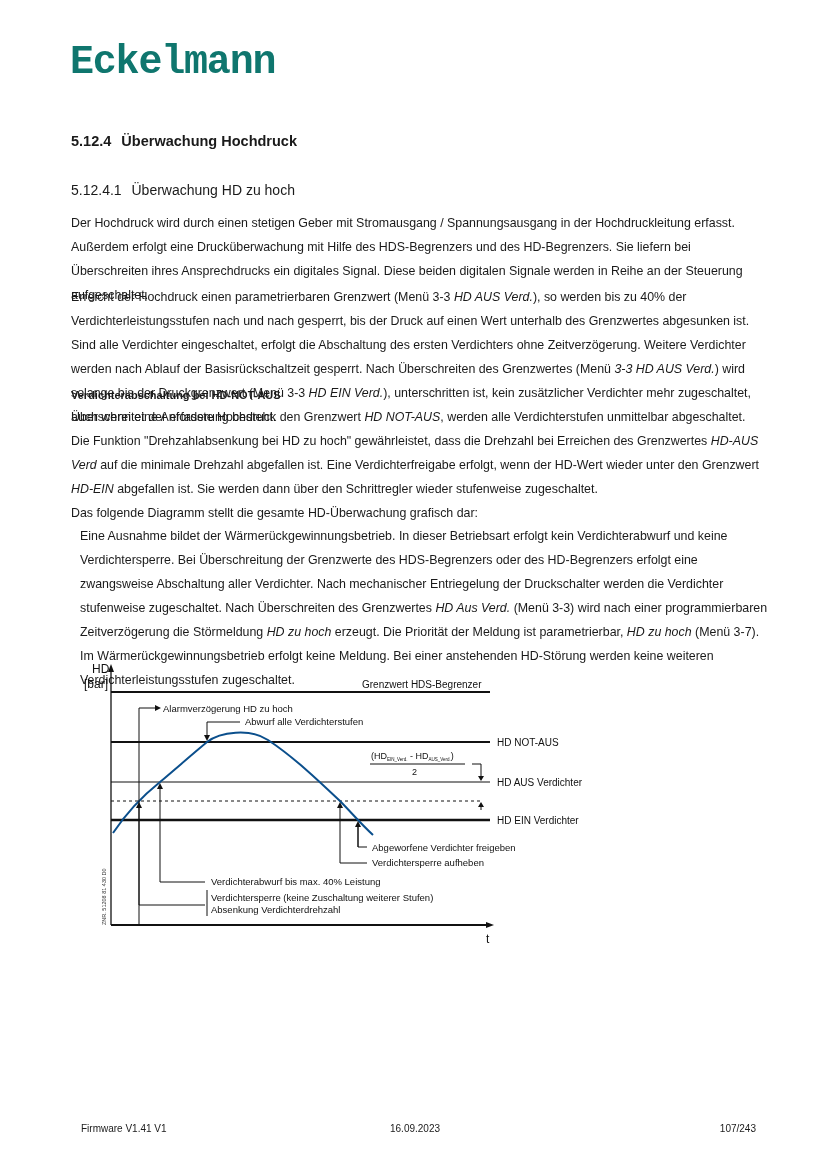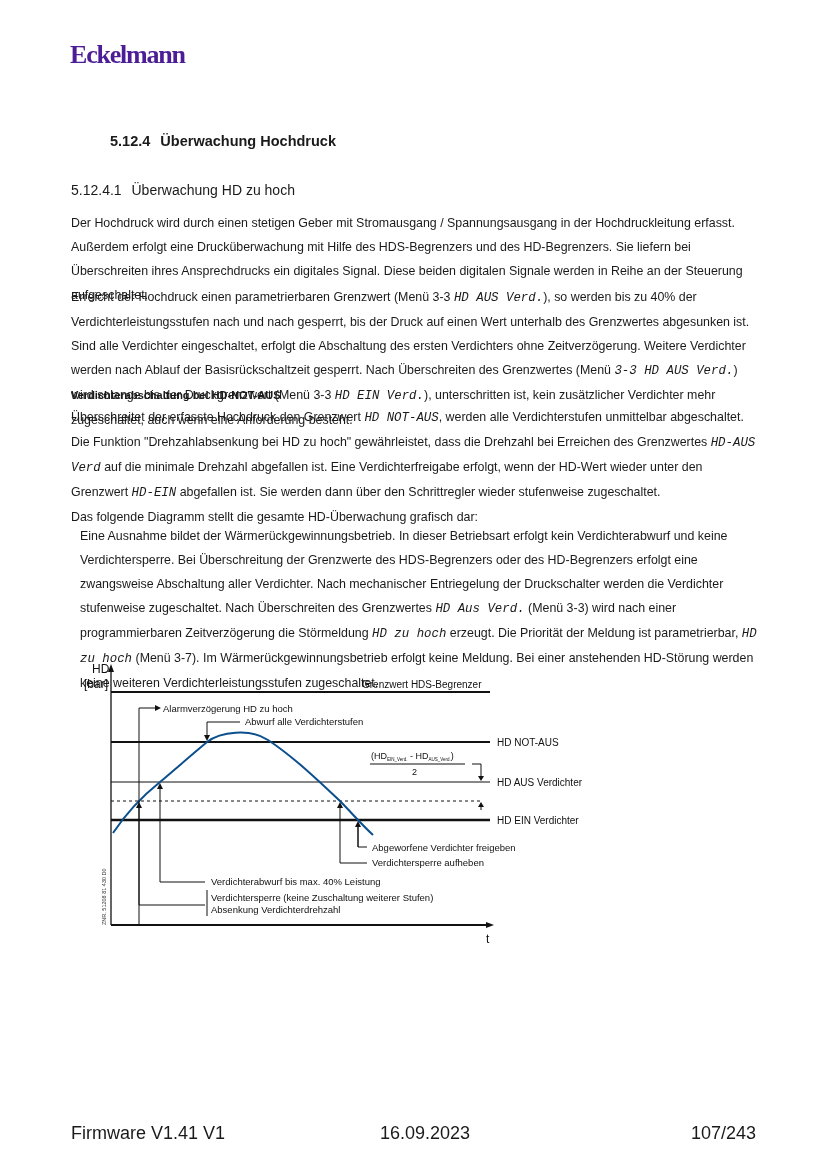--- a/index.html
+++ b/index.html
@@ -1,31 +1,31 @@
 <!DOCTYPE html>
 <html><head>
 <meta charset="utf-8">
 <style>
   html, body { margin: 0; padding: 0; background: #ffffff; }
   body { width: 827px; height: 1169px; position: relative; overflow: hidden;
          font-family: "Liberation Sans", sans-serif; color: #1a1a1a; }
-  .logo { position: absolute; left: 70px; top: 40px; font-family: Liberation Serif, serif;
-          font-weight: bold; font-size: 26px; letter-spacing: -1.2px; color: #4c1d95; }
-  .h2 { position: absolute; left: 71px; top: 133px; font-size: 14.5px; font-weight: bold; margin-left: 39px; }
+  .logo { position: absolute; left: 70px; top: 40px; font-family: Liberation Mono, monospace;
+          font-weight: bold; font-size: 40px; letter-spacing: -1.2px; color: #0f766e; }
+  .h2 { position: absolute; left: 71px; top: 133px; font-size: 14.5px; font-weight: bold; }
   .h3 { position: absolute; left: 71px; top: 182px; font-size: 14px; font-weight: normal; }
   .h2 .num, .h3 .num { margin-right: 6px; }
   .para { position: absolute; left: 71px; width: 690px; font-size: 12.4px; line-height: 24px; }
-  .para i { font-style: italic; font-family: Liberation Mono, monospace; }
+  .para i { font-style: italic; }
   .p1 { top: 211px; }
   .p2 { top: 285px; }
   .p3-title { position: absolute; left: 71px; top: 389px; font-size: 11px; font-weight: bold; }
   .p3 { top: 405px; }
   .p4 { top: 524px; margin-left: 9px; }
   .diagram { position: absolute; left: 0; top: 0; }
-  .footer { position: absolute; top: 1123px; font-size: 18px; }
+  .footer { position: absolute; top: 1123px; font-size: 10px; margin-left: 10px; }
   .f-left { left: 71px; }
   .f-mid { left: 380px; }
   .f-right { right: 71px; text-align: center; }
   svg text { font-family: "Liberation Sans", sans-serif; }
 </style>
 </head>
 <body>
 
 <div class="logo">Eckelmann</div>
 

